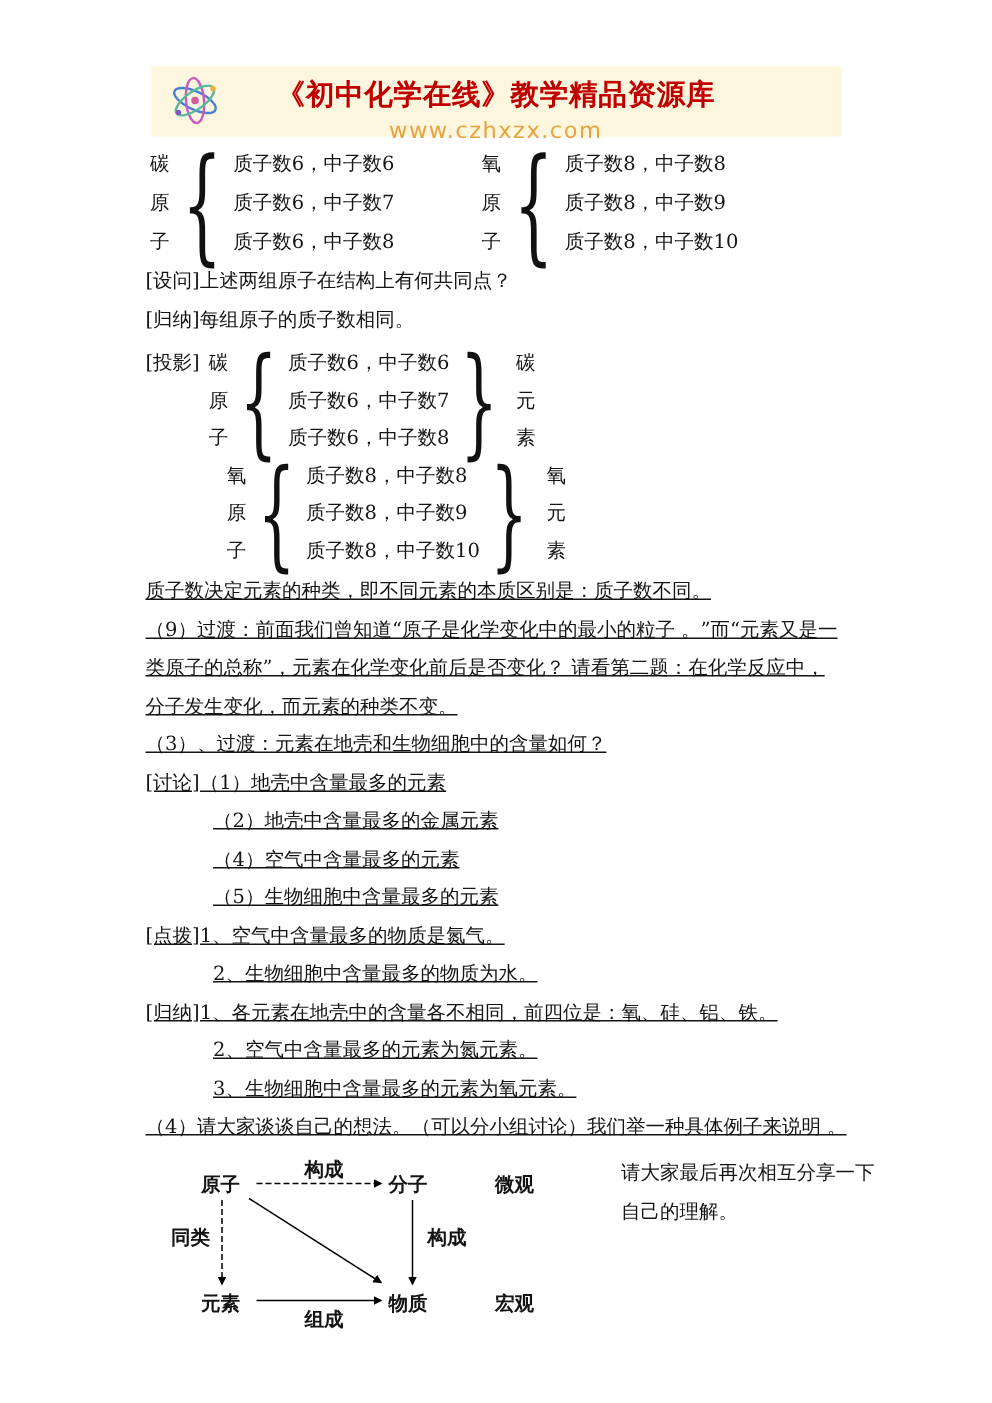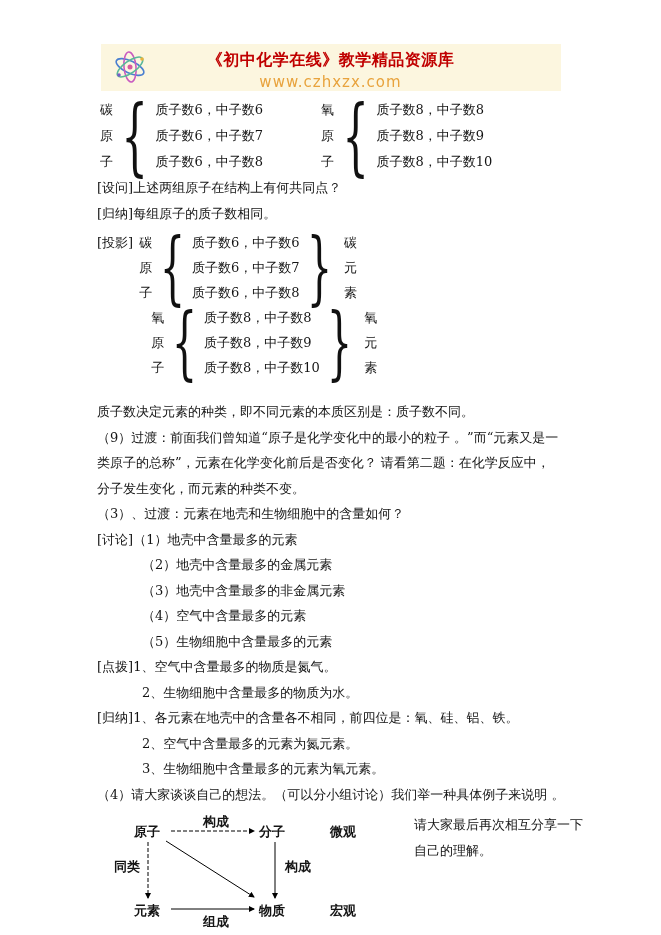--- a/index.html
+++ b/index.html
@@ -2,21 +2,21 @@
 <html><head>
 <meta charset="utf-8">
 <style>
   html,body{margin:0;padding:0;background:#ffffff;}
   .page{position:relative;width:661px;height:935px;background:#fff;overflow:hidden;
         font-family:"DejaVu Serif","Liberation Serif",serif;font-size:13px;color:#141414;}
   
   .banner{position:relative;width:460px;height:47px;margin:44px auto 0;background:#fcf6df;box-sizing:border-box;padding-top:6px;}
   .logo{position:absolute;left:10px;top:5px;}
   .banner-text{width:100%;text-align:center;}
-  .site-title{color:#c00000;font-weight:bold;font-size:16px;letter-spacing:.5px;}
+  .site-title{color:#c00000;font-weight:bold;font-size:19px;letter-spacing:.5px;}
   .site-url{color:#e8a33d;font-size:15px;letter-spacing:1px;margin-top:2px;font-family:"DejaVu Sans","Liberation Sans",sans-serif;}
   
   .atoms-row{display:flex;margin:6px 0 0 100px;gap:58px;}
   .atom-group{display:flex;align-items:center;}
   .vlabel{width:14px;line-height:26px;word-break:break-all;}
   .brace{font-family:"DejaVu Serif",serif;font-size:84px;font-weight:200;line-height:78px;
          transform:scaleX(.5);margin:0 -6px;color:#111;}
   .atom-lines>div{line-height:26px;white-space:nowrap;}
   
   .textline{margin-left:97px;line-height:26px;}
@@ -24,21 +24,21 @@
   .projection{display:flex;margin:3px 0 0 97px;}
   .proj-label{line-height:25px;}
   .proj-groups{margin-left:6px;}
   .proj-group{display:flex;align-items:center;}
   .proj-group .vlabel{line-height:25px;}
   .proj-group .atom-lines>div{line-height:25px;}
   .proj-group .brace{font-size:80px;line-height:75px;}
   .proj-group.oxy{margin-left:12px;}
   .elabel{margin-left:5px;text-align:center;}
   
-  .paras{margin-top:19px;}
+  .paras{margin-top:2px;text-decoration:underline;}
   .paras>div{margin-left:97px;line-height:25.5px;white-space:nowrap;}
   .paras>div.ind{margin-left:142px;}
   
   .bottom{display:flex;margin-top:5px;}
   .diagram{position:relative;width:282px;height:120px;margin-left:108px;flex:0 0 auto;font-family:Liberation Mono, monospace;}
   .diagram svg{position:absolute;left:0;top:0;}
   .dl{position:absolute;white-space:nowrap;font-weight:bold;}
   .side-note{width:172px;margin-left:24px;line-height:26px;word-break:break-all;}
 </style>
 </head>
@@ -116,21 +116,20 @@
   </div>
 
   <div class="paras">
     <div>质子数决定元素的种类，即不同元素的本质区别是：质子数不同。</div>
     <div>（9）过渡：前面我们曾知道“原子是化学变化中的最小的粒子 。”而“元素又是一</div>
     <div>类原子的总称”，元素在化学变化前后是否变化？ 请看第二题：在化学反应中，</div>
     <div>分子发生变化，而元素的种类不变。</div>
     <div>（3）、过渡：元素在地壳和生物细胞中的含量如何？</div>
     <div>[讨论]（1）地壳中含量最多的元素</div>
     <div class="ind">（2）地壳中含量最多的金属元素</div>
-    <div class="ind">（3）地壳中含量最多的非金属元素</div>
     <div class="ind">（4）空气中含量最多的元素</div>
     <div class="ind">（5）生物细胞中含量最多的元素</div>
     <div>[点拨]1、空气中含量最多的物质是氮气。</div>
     <div class="ind">2、生物细胞中含量最多的物质为水。</div>
     <div>[归纳]1、各元素在地壳中的含量各不相同，前四位是：氧、硅、铝、铁。</div>
     <div class="ind">2、空气中含量最多的元素为氮元素。</div>
     <div class="ind">3、生物细胞中含量最多的元素为氧元素。</div>
     <div>（4）请大家谈谈自己的想法。（可以分小组讨论）我们举一种具体例子来说明 。</div>
   </div>
 

